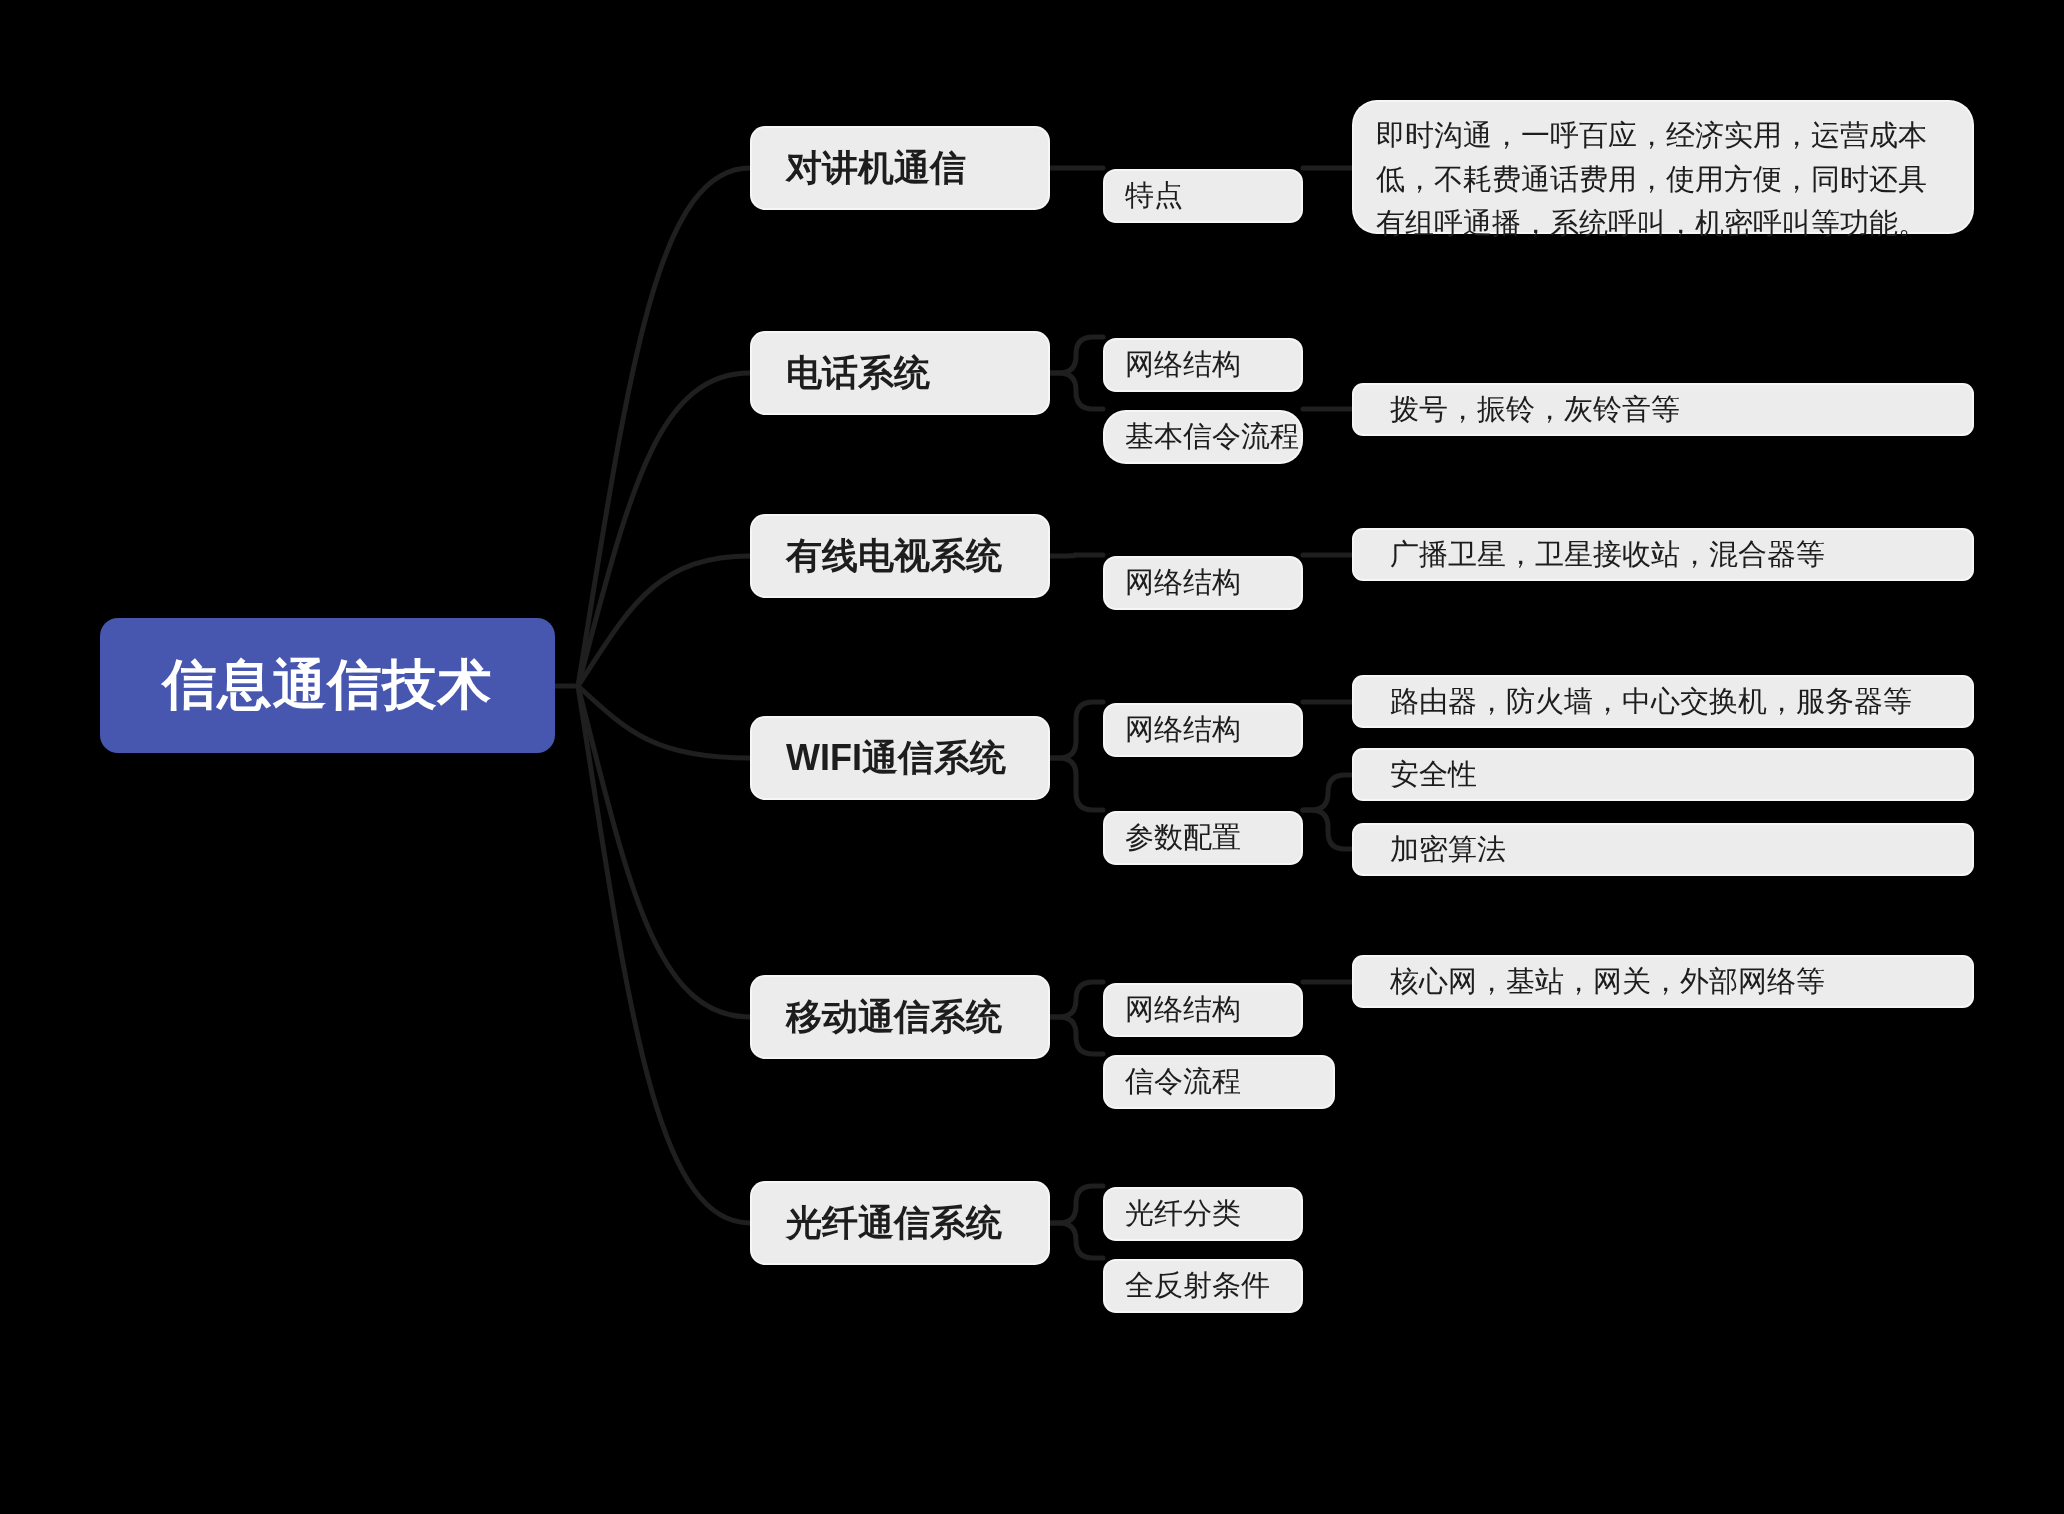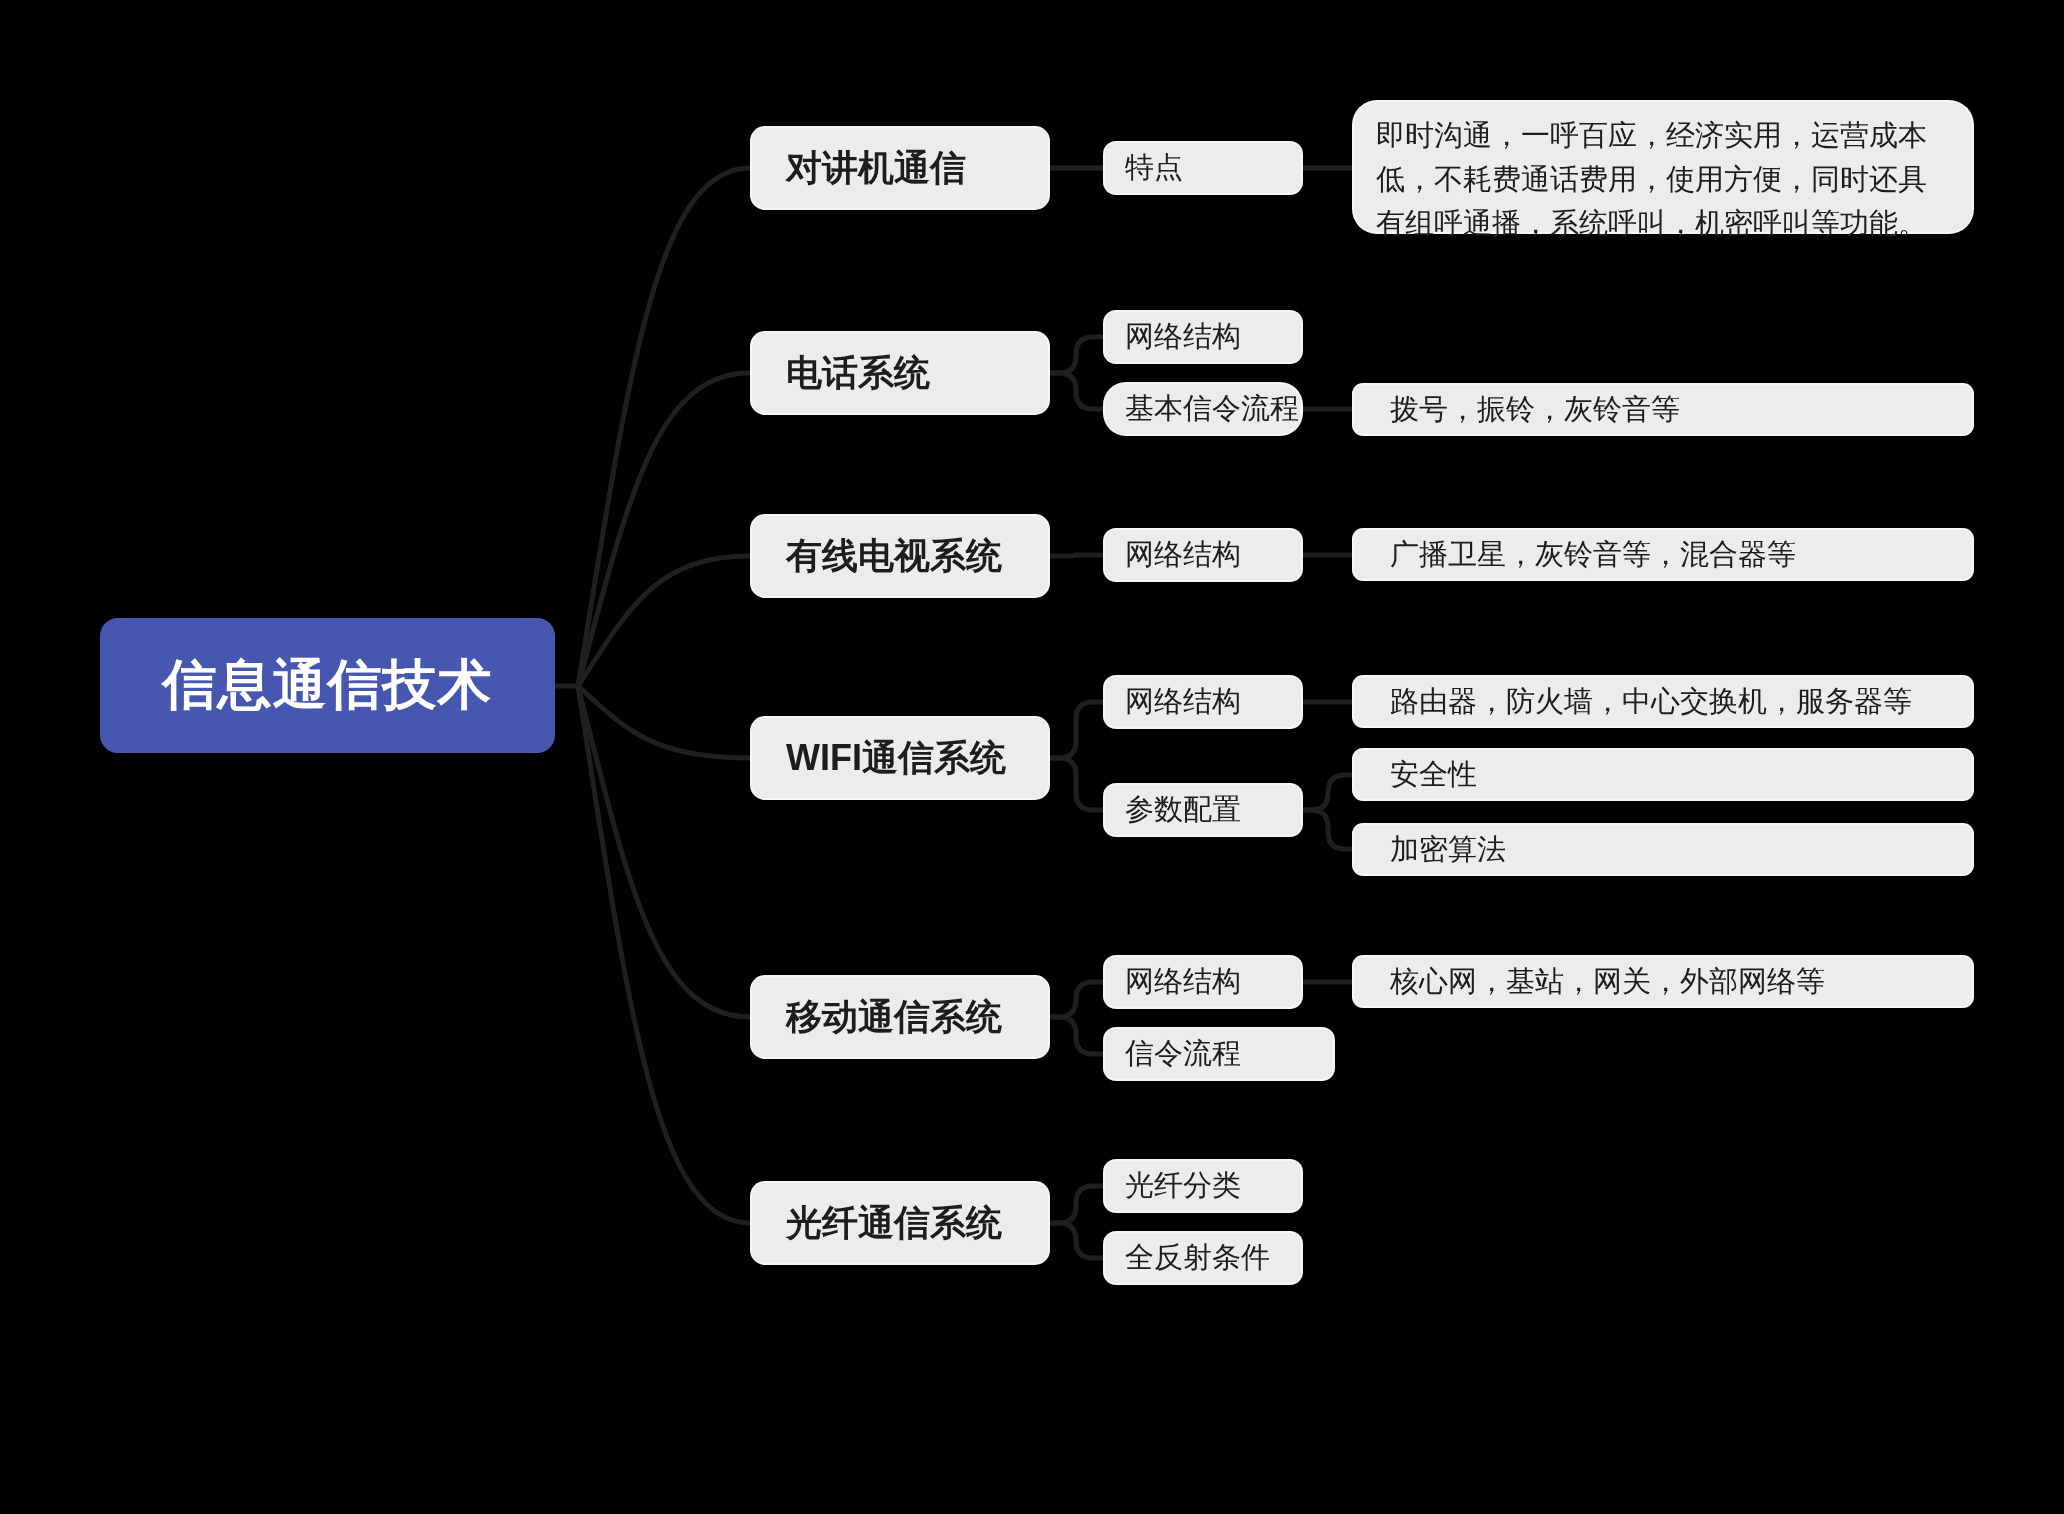--- a/index.html
+++ b/index.html
@@ -11,21 +11,21 @@
   .node{
     position:absolute;box-sizing:border-box;z-index:1;
     background:#ececec;border:2px solid rgba(255,255,255,0.55);
     color:#1d1d1d;display:flex;align-items:center;
   }
   .root{
     background:#4757b0;border:none;color:#ffffff;border-radius:18px;
     justify-content:center;font-weight:700;font-size:54px;letter-spacing:1px;
   }
   .branch{border-radius:15px;font-weight:700;font-size:36px;padding-left:34px;}
-  .child{border-radius:13px;font-size:29px;padding-left:20px;}
+  .child{border-radius:13px;font-size:29px;padding-left:20px;margin-top:28px;}
   .detail{border-radius:11px;font-size:29px;padding-left:36px;}
   .detail-multi{
     border-radius:25px;font-size:29px;display:block;
     padding:11px 20px 0 22px;line-height:44px;
   }
 </style>
 </head>
 <body>
 
 <div id="canvas">
@@ -72,21 +72,21 @@
   <div class="node child" style="left:1103px;top:141px;width:200px;height:54px;">特点</div>
   <div class="node detail-multi node" style="left:1352px;top:100px;width:622px;height:134px;">即时沟通，一呼百应，经济实用，运营成本低，不耗费通话费用，使用方便，同时还具有组呼通播，系统呼叫，机密呼叫等功能。</div>
 
   <div class="node branch" style="left:750px;top:331px;width:300px;height:84px;">电话系统</div>
   <div class="node child" style="left:1103px;top:310px;width:200px;height:54px;">网络结构</div>
   <div class="node child" style="left:1103px;top:382px;width:200px;height:54px;border-radius:23px;">基本信令流程</div>
   <div class="node detail" style="left:1352px;top:383px;width:622px;height:53px;">拨号，振铃，灰铃音等</div>
 
   <div class="node branch" style="left:750px;top:514px;width:300px;height:84px;">有线电视系统</div>
   <div class="node child" style="left:1103px;top:528px;width:200px;height:54px;">网络结构</div>
-  <div class="node detail" style="left:1352px;top:528px;width:622px;height:53px;">广播卫星，灰铃音等，混合器等</div>
+  <div class="node detail" style="left:1352px;top:528px;width:622px;height:53px;">广播卫星，卫星接收站，混合器等</div>
 
   <div class="node branch" style="left:750px;top:716px;width:300px;height:84px;">WIFI通信系统</div>
   <div class="node child" style="left:1103px;top:675px;width:200px;height:54px;">网络结构</div>
   <div class="node detail" style="left:1352px;top:675px;width:622px;height:53px;">路由器，防火墙，中心交换机，服务器等</div>
   <div class="node child" style="left:1103px;top:783px;width:200px;height:54px;">参数配置</div>
   <div class="node detail" style="left:1352px;top:823px;width:622px;height:53px;">加密算法</div>
   <div class="node detail" style="left:1352px;top:748px;width:622px;height:53px;">安全性</div>
 
   <div class="node branch" style="left:750px;top:975px;width:300px;height:84px;">移动通信系统</div>
   <div class="node child" style="left:1103px;top:955px;width:200px;height:54px;">网络结构</div>

